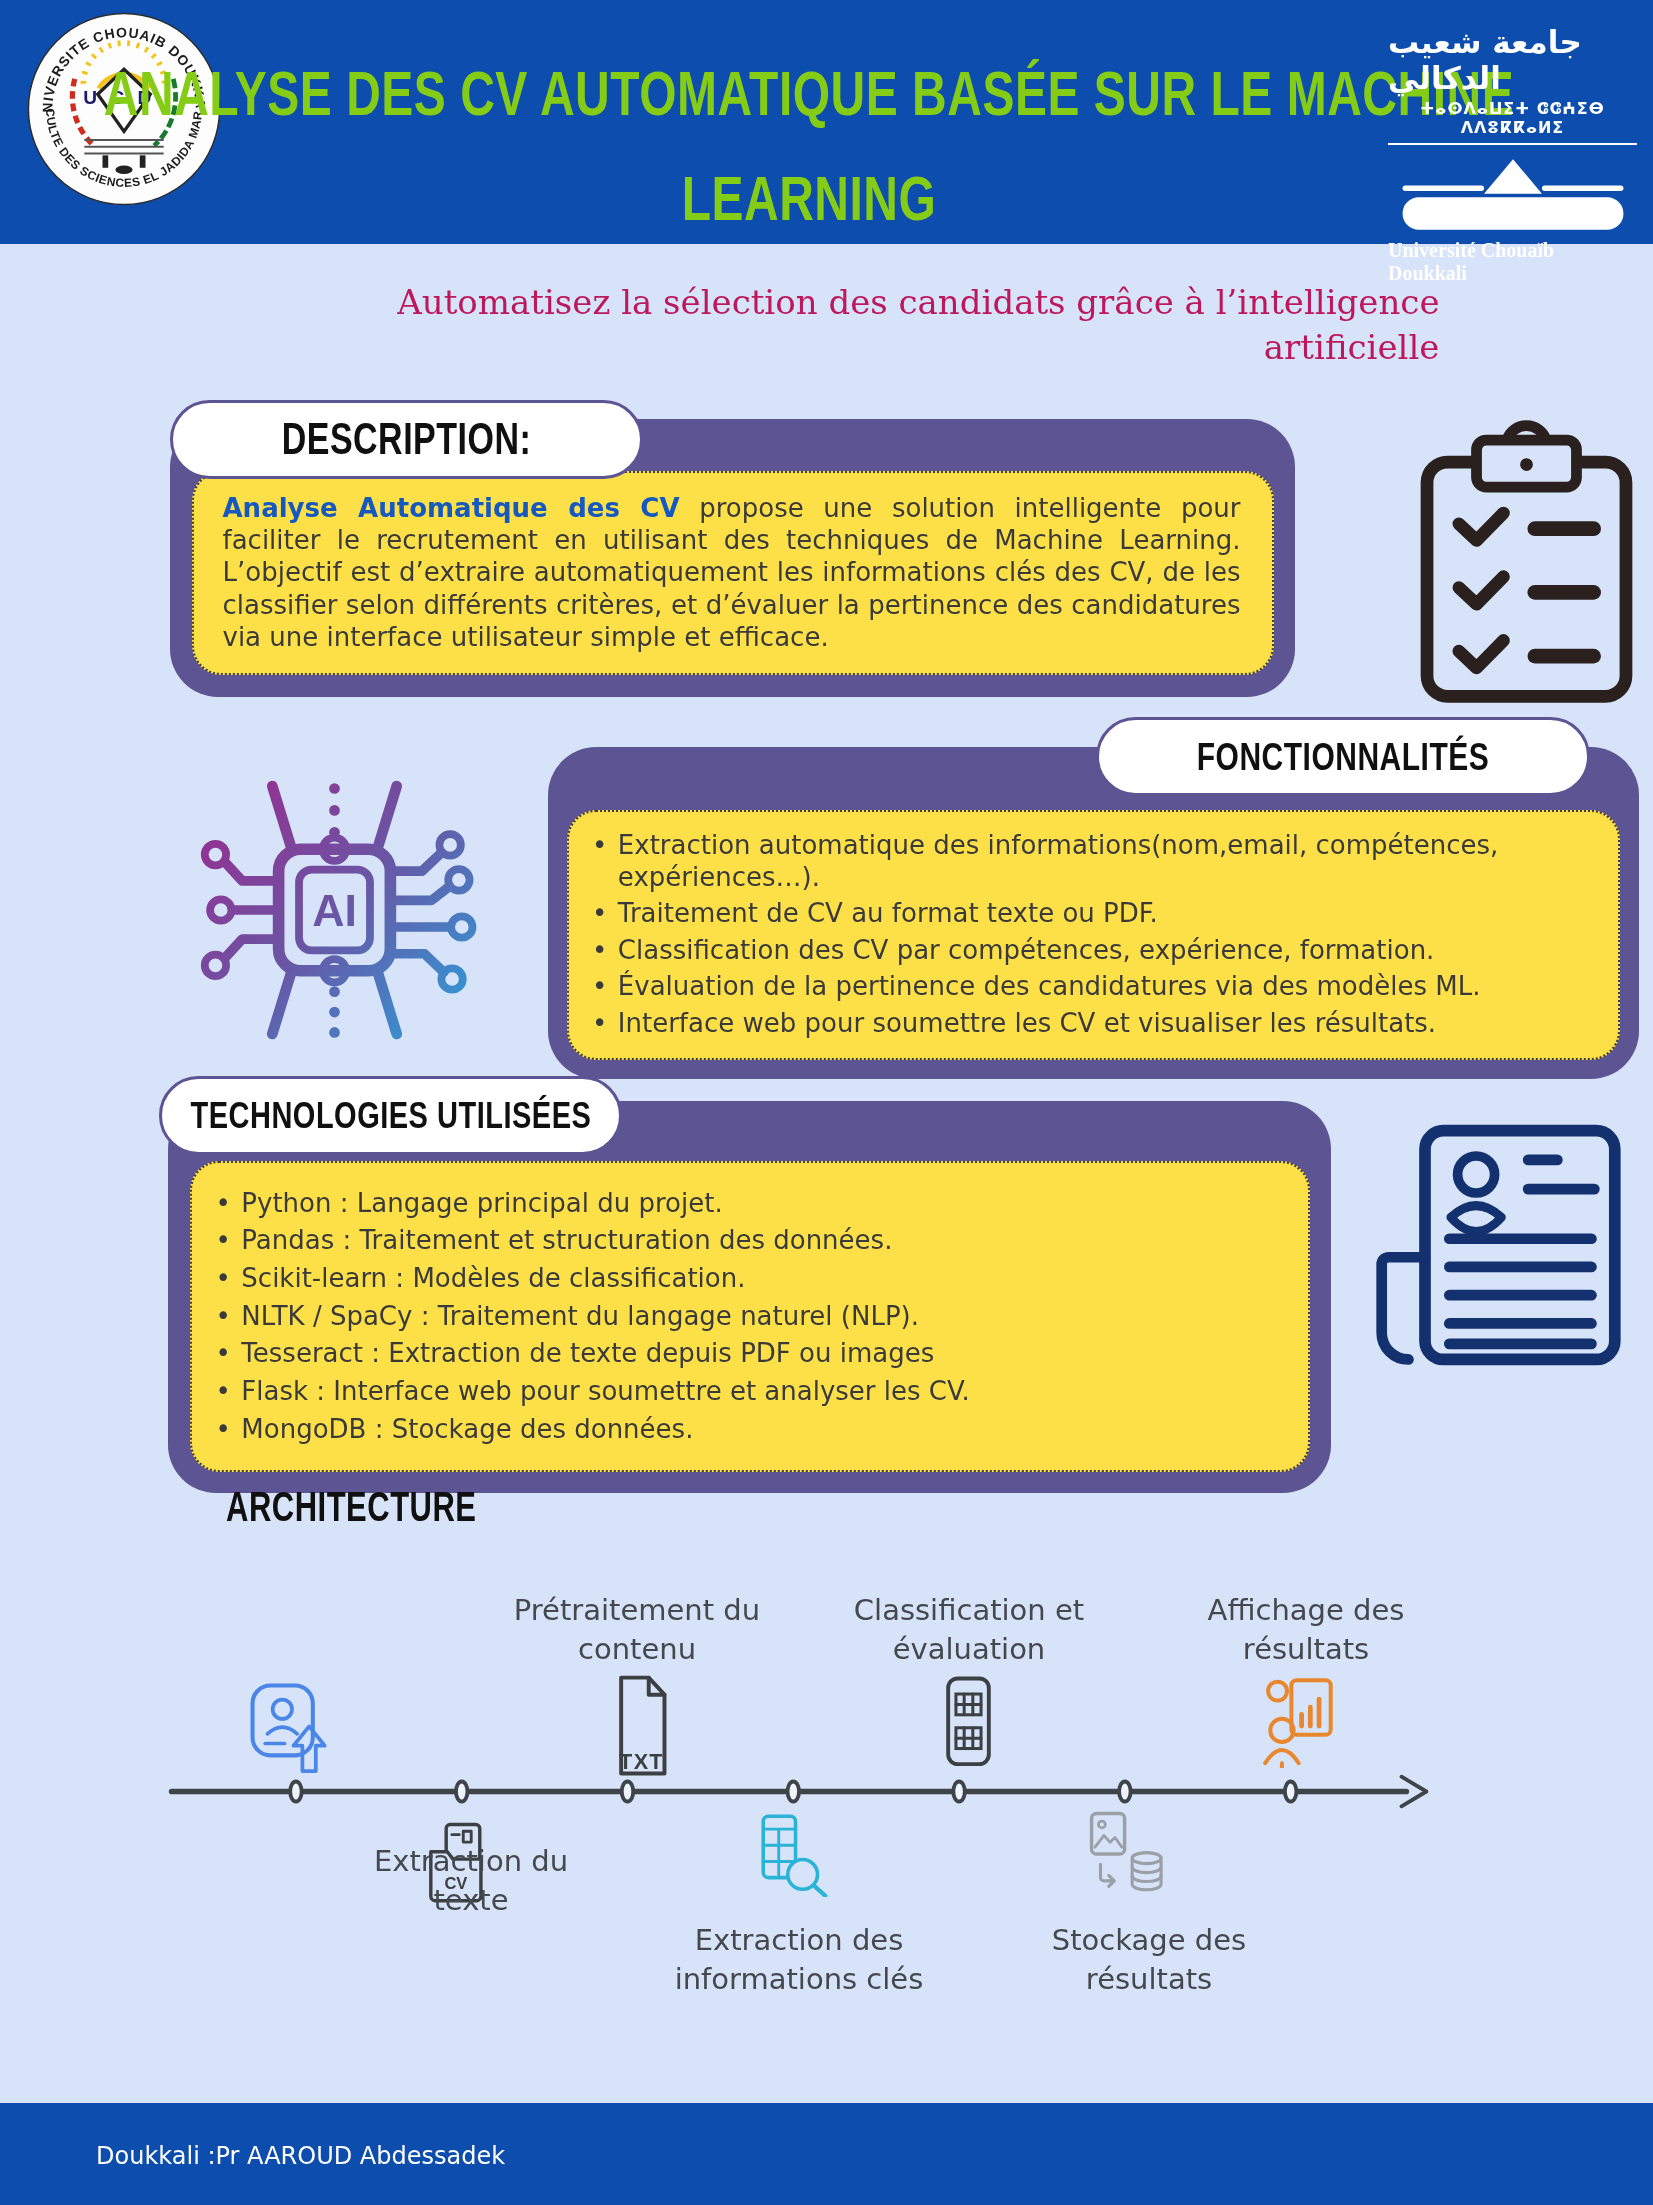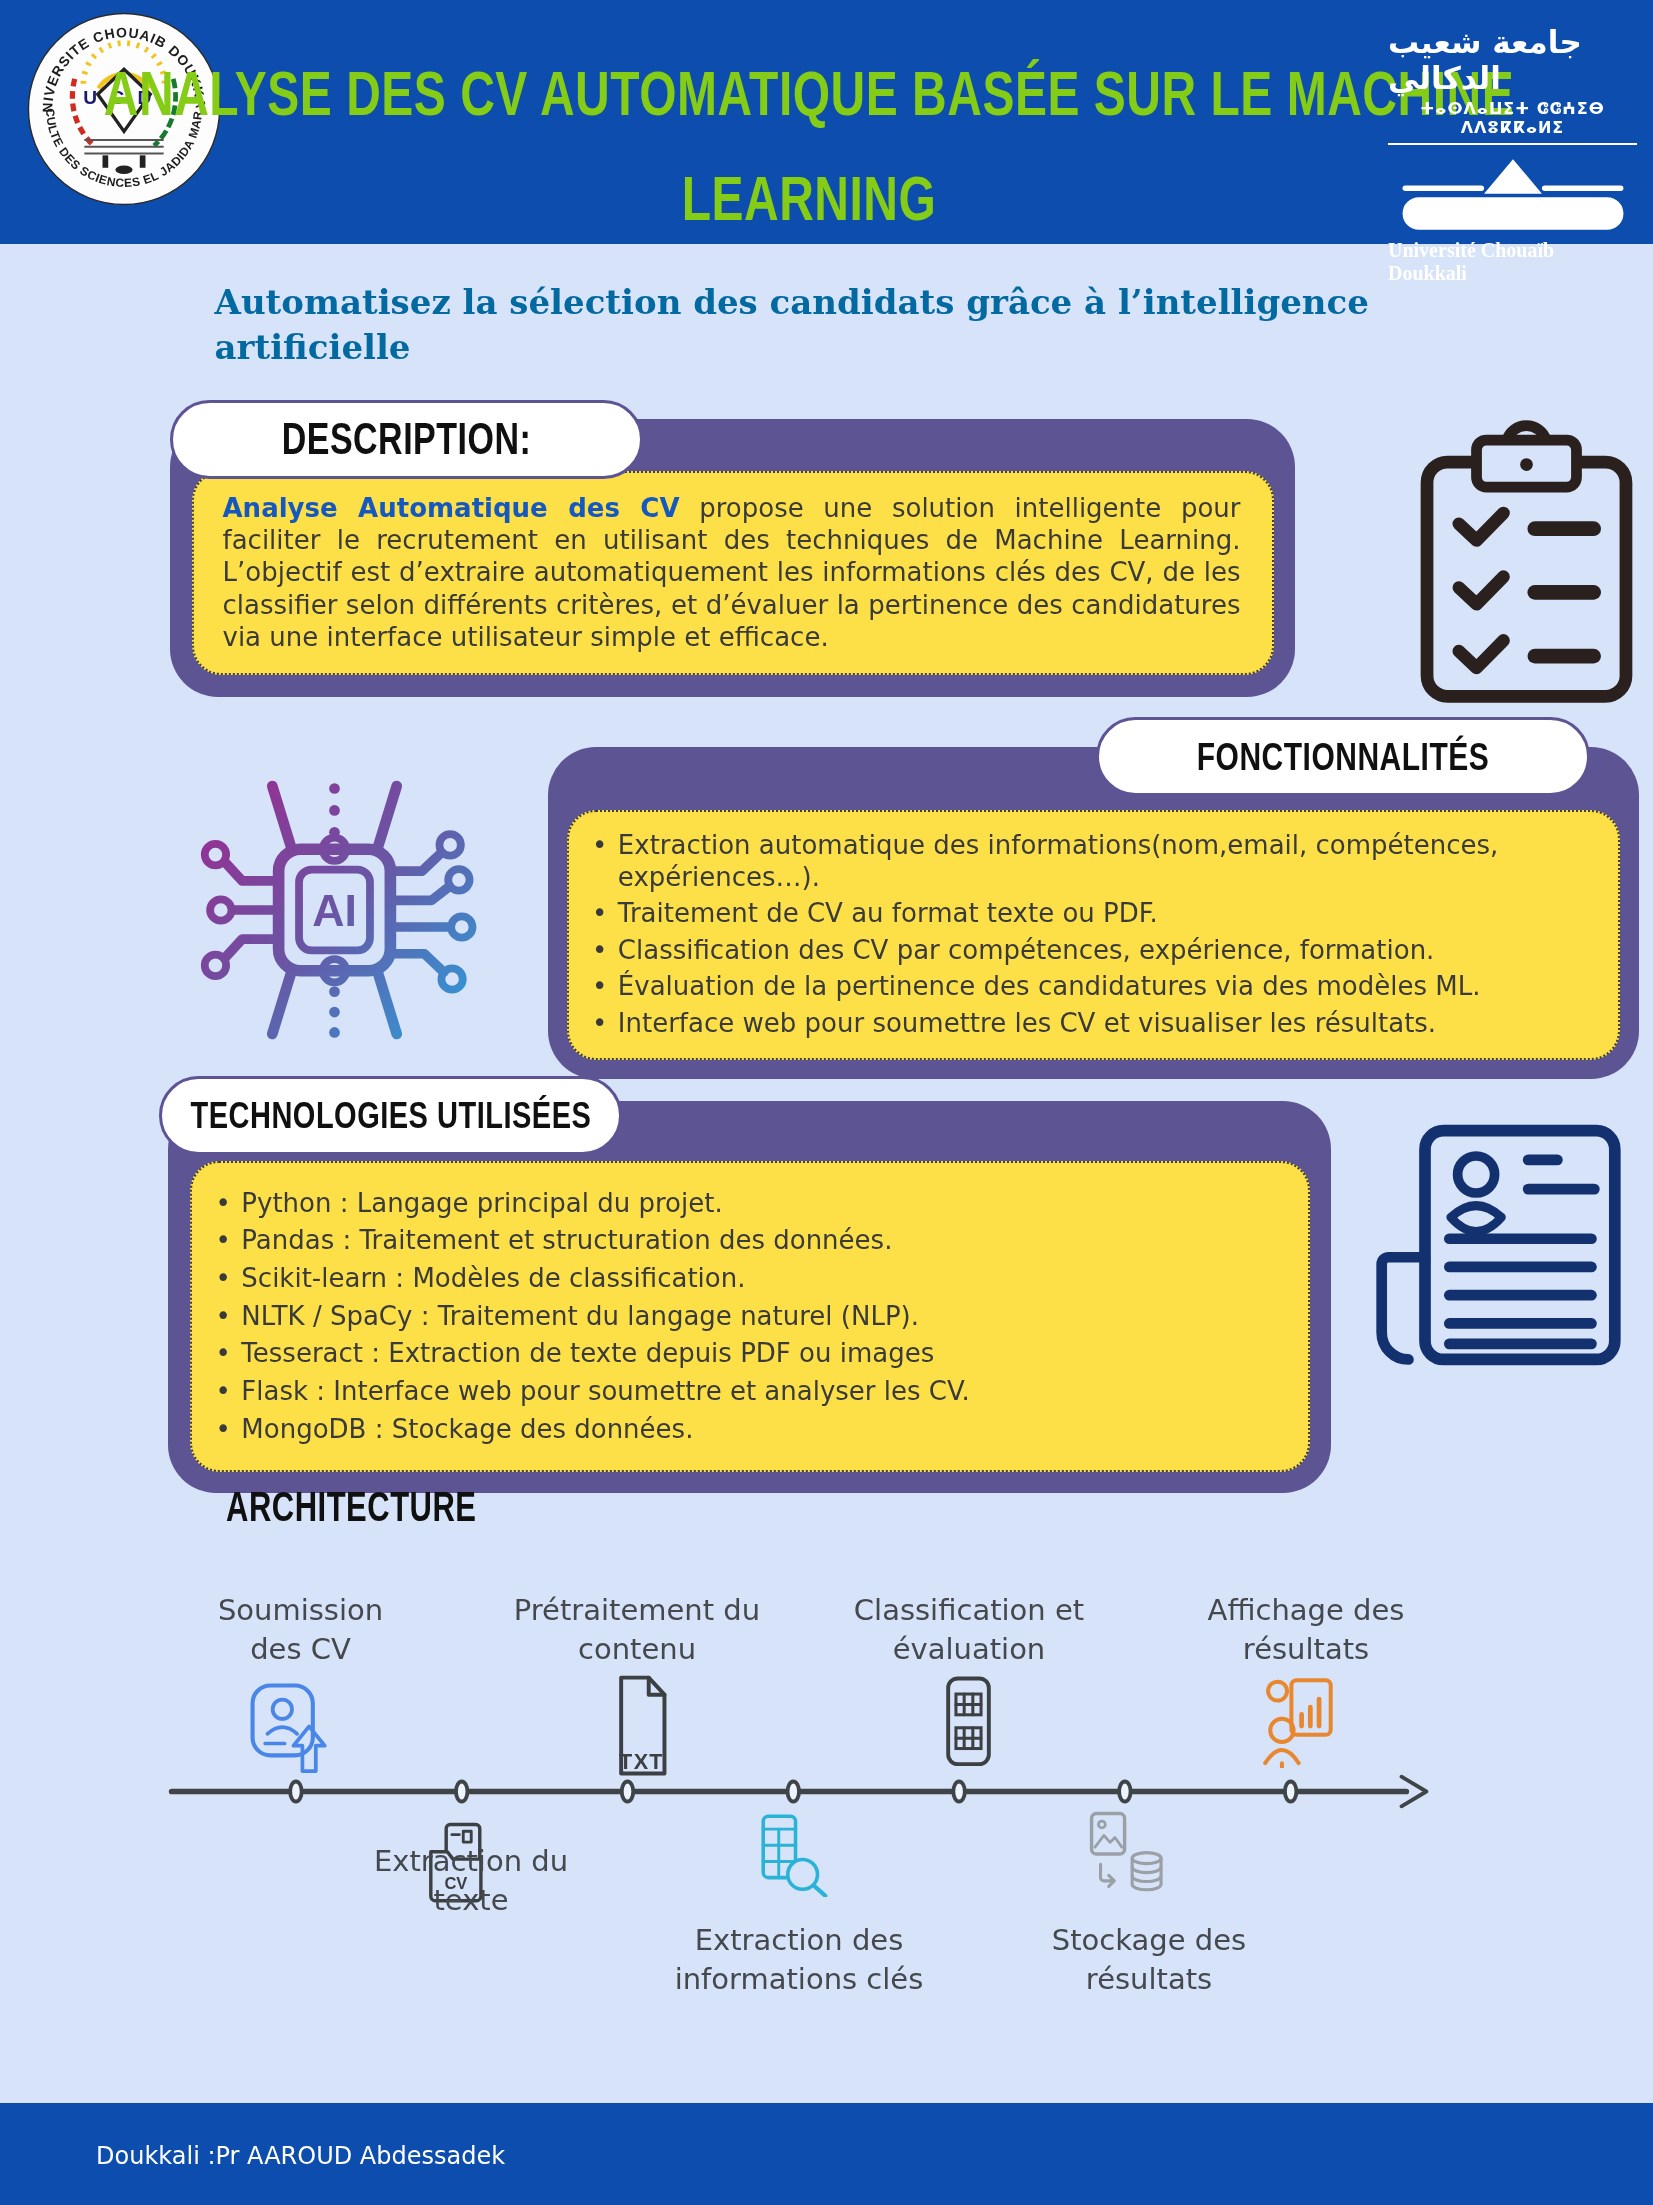--- a/index.html
+++ b/index.html
@@ -17,22 +17,22 @@
   .title-line .display{white-space:nowrap;}
 
   .uni-logo{position:absolute;left:1388px;top:25px;width:249px;display:flex;
             flex-direction:column;align-items:center;color:#ffffff;}
   .uni-ar{font-size:31px;font-weight:700;line-height:1.15;}
   .uni-tif{font-size:16px;font-weight:700;letter-spacing:1px;margin-top:2.9px;
            padding-bottom:5.7px;border-bottom:2.9px solid #ffffff;width:100%;text-align:center;}
   .uni-lat{font-family:"Liberation Serif",serif;font-weight:700;font-size:20px;margin-top:1.9px;}
 
   .subtitle{position:absolute;top:280px;left:50%;transform:translateX(-50%);width:1225px;
-            text-align:left;font-family:"DejaVu Serif",serif;font-weight:700;
-            font-size:34px;line-height:1.32;color:#0369a1;}
+            text-align:right;font-family:"DejaVu Serif",serif;font-weight:400;
+            font-size:34px;line-height:1.32;color:#be185d;}
 
   
   .section{position:absolute;background:#5d5494;border-radius:48px;}
   .card{background:#fde047;border:2.9px dotted #3f3f3f;border-radius:29px;}
   .pill{position:absolute;background:#ffffff;border:3.8px solid #5d5494;border-radius:45px;
         display:flex;align-items:center;justify-content:center;color:#101010;}
 
   .desc-text{font-size:26px;line-height:1.24;color:#3a3a3a;text-align:justify;}
   .lead{color:#1558c0;font-weight:700;}
 
@@ -256,21 +256,20 @@
       <path d="M200,378 H492" stroke-width="22"></path>
       <path d="M200,436 H492" stroke-width="22"></path>
       <path d="M200,478 H492" stroke-width="22"></path>
     </svg>
   </div>
 
   <div class="arch-heading">
     <span class="display stretch" style="transform:scaleY(1.35);">ARCHITECTURE</span>
   </div>
 
-  <div class="step-label" style="left:200px;top:1591px;width:201px;">Soumission des CV</div>
   <div class="step-label" style="left:503px;top:1591px;width:268px;">Prétraitement du contenu</div>
   <div class="step-label" style="left:835px;top:1591px;width:268px;">Classification et évaluation</div>
   <div class="step-label" style="left:1172px;top:1591px;width:268px;">Affichage des résultats</div>
 
   <div style="position:absolute;left:245px;top:1681px;">
     <svg width="91" height="93" viewBox="0 0 240 250" fill="none" stroke="#4a86e8" stroke-linecap="round" stroke-linejoin="round">
       <rect x="18" y="12" width="162" height="188" rx="48" stroke-width="11"></rect>
       <circle cx="98" cy="76" r="26" stroke-width="10"></circle>
       <path d="M58,142 q40,-36 80,0" stroke-width="10"></path>
       <path d="M52,168 h52" stroke-width="10"></path>

